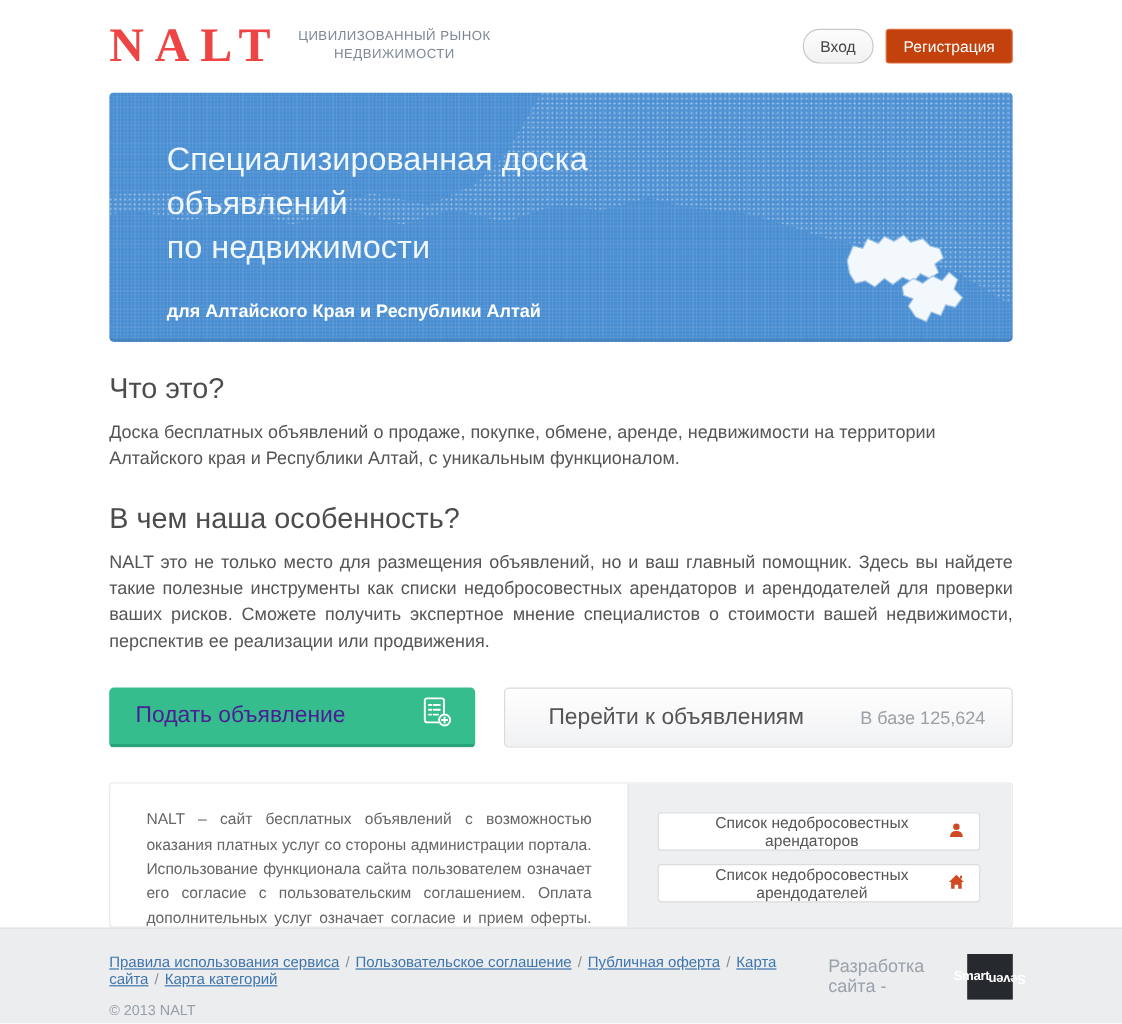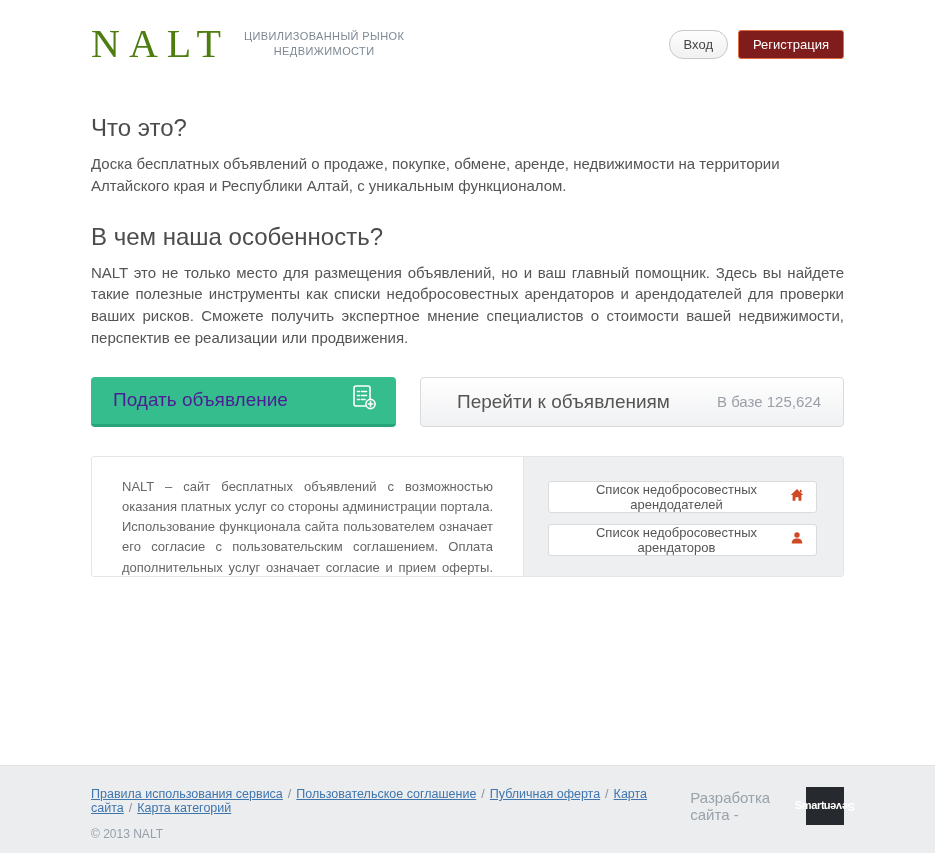--- a/index.html
+++ b/index.html
@@ -4,26 +4,26 @@
 <style>
   * { margin:0; padding:0; box-sizing:border-box; }
   html,body { background:#ffffff; }
   body { font-family:"Liberation Sans", sans-serif; width:935px; height:853px; margin:0 auto; overflow:hidden; }
   .page { width:935px; height:853px; display:flex; flex-direction:column; }
   .container { width:753px; margin:0 auto; }
 
   
   .header { height:88px; display:flex; align-items:center; }
   .header-inner { width:753px; margin:0 auto; display:flex; align-items:center; }
-  .logo { font-family:"Liberation Serif", serif; font-size:40px; letter-spacing:9px; color:#4d7c0f; line-height:1; }
+  .logo { font-family:"Liberation Serif", serif; font-size:40px; letter-spacing:9px; color:#ef4444; line-height:1;font-weight:bold; }
   .tagline { margin-left:14px; font-size:11px; letter-spacing:0.4px; color:#7d8893; line-height:1.4;text-align:center; }
   .header-actions { margin-left:auto; display:flex; align-items:center; }
   .btn-login { background:linear-gradient(#fdfdfd,#f1f1f1); border:1px solid #c8c8c8; border-radius:14px;
                padding:6px 14px; font-size:13px; color:#444; cursor:pointer; }
-  .btn-register { background:#7f1d1d; border:1px solid #e26c41; border-radius:3px; margin-left:10px;
+  .btn-register { background:#c2410c; border:1px solid #e26c41; border-radius:3px; margin-left:10px;
                   padding:6px 14px; font-size:13px; color:#fff; cursor:pointer; }
 
   
   .banner { position:relative; width:753px; height:239px; margin:0 auto; border-radius:4px; overflow:hidden;
             background-color:#4a8ed2;
             background-image:
               repeating-linear-gradient(0deg, rgba(255,255,255,0.06) 0 1px, transparent 1px 3px),
               repeating-linear-gradient(90deg, rgba(255,255,255,0.06) 0 1px, transparent 1px 3px);
             box-shadow: inset 0 -3px 0 rgba(0,0,0,0.08); }
   .banner-svg { position:absolute; inset:0; }
@@ -82,20 +82,44 @@
         <div>ЦИВИЛИЗОВАННЫЙ РЫНОК</div>
         <div>НЕДВИЖИМОСТИ</div>
       </div>
       <div class="header-actions">
         <button class="btn-login">Вход</button>
         <button class="btn-register">Регистрация</button>
       </div>
     </div>
   </div>
 
+  <div class="banner">
+    <svg class="banner-svg" width="753" height="239" viewBox="0 0 753 239">
+      <defs>
+        <pattern id="mapdots" width="4" height="4" patternUnits="userSpaceOnUse">
+          <circle cx="1.2" cy="1.2" r="0.85" fill="rgba(255,255,255,0.5)"></circle>
+        </pattern>
+      </defs>
+      <path fill="url(#mapdots)" d="M 360,0 L 753,0 L 753,178 L 706,150 L 664,137 L 622,126 L 598,122
+        L 563,110 L 527,100 L 483,96 L 449,88 L 410,98 L 372,94 L 330,108 L 286,98 L 244,110 L 198,98
+        L 152,110 L 110,96 L 64,108 L 22,98 L 0,102 L 0,86 L 40,82 L 86,92 L 130,84 L 176,94 L 220,84
+        L 266,94 L 306,76 L 330,52 L 344,28 Z"></path>
+      <path fill="#f3f8fc" stroke="#a4c7e7" stroke-width="1" d="M 615,140 L 620,128 L 628,130 L 632,122
+        L 641,126 L 646,120 L 654,124 L 662,119 L 668,125 L 678,122 L 684,128 L 692,130 L 695,138
+        L 688,143 L 691,150 L 684,155 L 676,151 L 670,158 L 661,154 L 653,160 L 646,155 L 638,162
+        L 630,157 L 622,159 L 617,151 Z"></path>
+      <path fill="#f3f8fc" stroke="#a4c7e7" stroke-width="1" d="M 661,162 L 670,155 L 678,159 L 686,153
+        L 694,157 L 700,150 L 707,156 L 704,164 L 711,171 L 705,179 L 697,177 L 693,186 L 685,183
+        L 681,191 L 672,187 L 666,178 L 670,172 L 662,169 Z"></path>
+    </svg>
+    <div class="banner-title">Специализированная доска
+объявлений
+по недвижимости</div>
+    <div class="banner-subtitle">для Алтайского Края и Республики Алтай</div>
+  </div>
 
   <div class="container">
 
     <h2 class="section-heading">Что это?</h2>
     <p class="section-text">Доска бесплатных объявлений о продаже, покупке, обмене, аренде, недвижимости на территории Алтайского края и Республики Алтай, с уникальным функционалом.</p>
 
     <h2 class="section-heading">В чем наша особенность?</h2>
     <p class="section-text justified">NALT это не только место для размещения объявлений, но и ваш главный помощник. Здесь вы найдете такие полезные инструменты как списки недобросовестных арендаторов и арендодателей для проверки ваших рисков. Сможете получить экспертное мнение специалистов о стоимости вашей недвижимости, перспектив ее реализации или продвижения.</p>
 
     <div class="actions-row">
@@ -119,34 +143,34 @@
       <button class="btn-gray">
         <span>Перейти к объявлениям</span>
         <span class="count">В базе 125,624</span>
       </button>
     </div>
 
     <div class="info-box">
       <div class="info-text">NALT – сайт бесплатных объявлений с возможностью оказания платных услуг со стороны администрации портала. Использование функционала сайта пользователем означает его согласие с пользовательским соглашением. Оплата дополнительных услуг означает согласие и прием оферты. Использование, в том числе просмотр, списков недобросовестных арендаторов и арендодателей означает согласие с правилами использования списков.</div>
       <div class="info-side">
         <button class="list-btn">
+          <span>Список недобросовестных арендаторов</span>
+          <span>
+            <svg width="14" height="14" viewBox="0 0 14 14" fill="#cf4a23">
+              <circle cx="7" cy="4" r="2.7"></circle>
+              <path d="M1.7,12.6 C1.7,8.9 4,7.6 7,7.6 C10,7.6 12.3,8.9 12.3,12.6 Z"></path>
+            </svg>
+          </span>
+        </button>
+        <button class="list-btn">
           <span>Список недобросовестных арендодателей</span>
           <span>
             <svg width="14" height="14" viewBox="0 0 14 14" fill="#cf4a23">
               <path d="M7,1 L13.2,6.9 L11.4,6.9 L11.4,12.7 L8.5,12.7 L8.5,9.2 L5.5,9.2 L5.5,12.7 L2.6,12.7 L2.6,6.9 L0.8,6.9 Z"></path>
               <rect x="10" y="1.8" width="1.6" height="2.4"></rect>
-            </svg>
-          </span>
-        </button>
-        <button class="list-btn">
-          <span>Список недобросовестных арендаторов</span>
-          <span>
-            <svg width="14" height="14" viewBox="0 0 14 14" fill="#cf4a23">
-              <circle cx="7" cy="4" r="2.7"></circle>
-              <path d="M1.7,12.6 C1.7,8.9 4,7.6 7,7.6 C10,7.6 12.3,8.9 12.3,12.6 Z"></path>
             </svg>
           </span>
         </button>
       </div>
     </div>
   </div>
 
   <div class="footer">
     <div class="footer-inner">
       <div>

